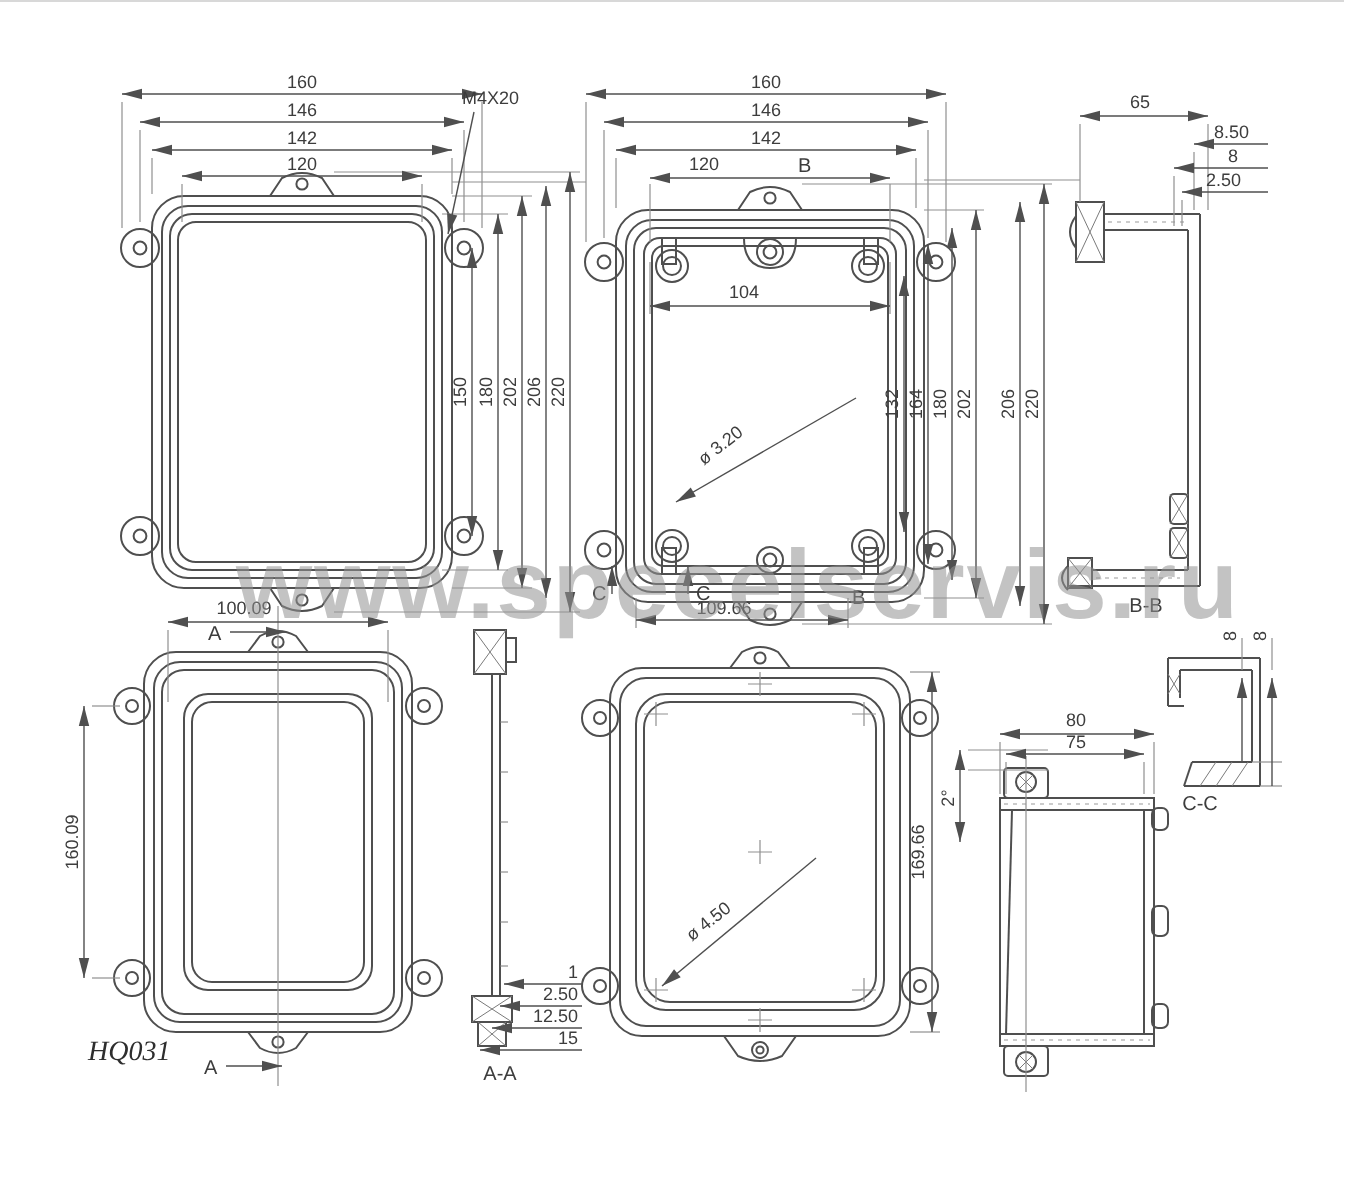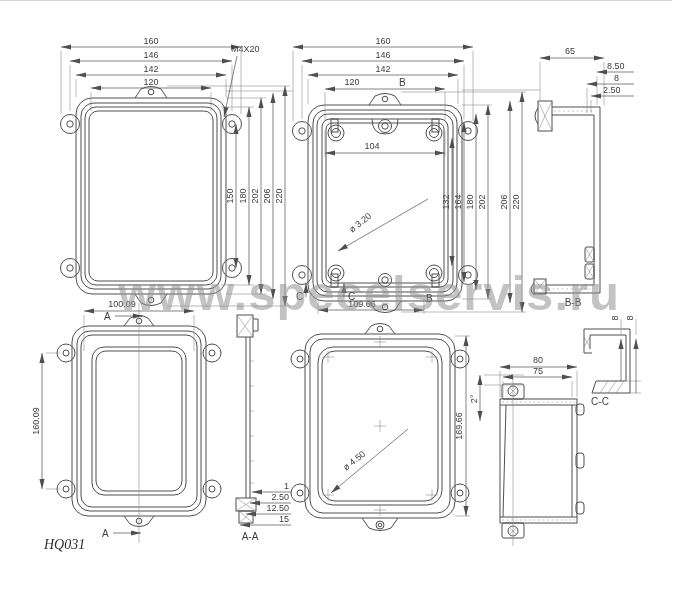--- a/index.html
+++ b/index.html
@@ -11,21 +11,21 @@
   .ln{stroke:#4f4f4f;stroke-width:1;fill:none;}
   .dm{stroke:#4f4f4f;stroke-width:.7;fill:none;}
   .tn{stroke:#8f8f8f;stroke-width:.6;fill:none;}
   .xh{stroke:#7a7a7a;stroke-width:.5;fill:none;}
   .dsh{stroke:#9a9a9a;stroke-width:.6;stroke-dasharray:2 2.5;fill:none;}
   .da{marker-start:url(#ar);marker-end:url(#ar);}
   .de{marker-end:url(#ar);}
   .ds{marker-start:url(#ar);}
   #wm{position:absolute;left:118px;top:264px;font-size:49px;letter-spacing:1px;
       color:rgba(145,145,145,.55);white-space:nowrap;z-index:5;pointer-events:none;font-weight:bold;}
-  #code{position:absolute;left:44px;top:536px;font:italic 14px "Liberation Serif",serif;color:#2e2e2e;}
+  #code{position:absolute;left:44px;top:518px;font:italic 14px "Liberation Serif",serif;color:#2e2e2e;}
 </style>
 </head>
 <body>
 
 <div id="canvas">
 
 <svg width="686" height="600" viewBox="0 0 686 600">
 <defs>
   <marker id="ar" markerUnits="userSpaceOnUse" markerWidth="12" markerHeight="8" viewBox="0 0 12 8" refX="11" refY="4" orient="auto-start-reverse">
     <path d="M11,4 L1,1.4 L1,6.6 Z" fill="#4f4f4f"></path>

